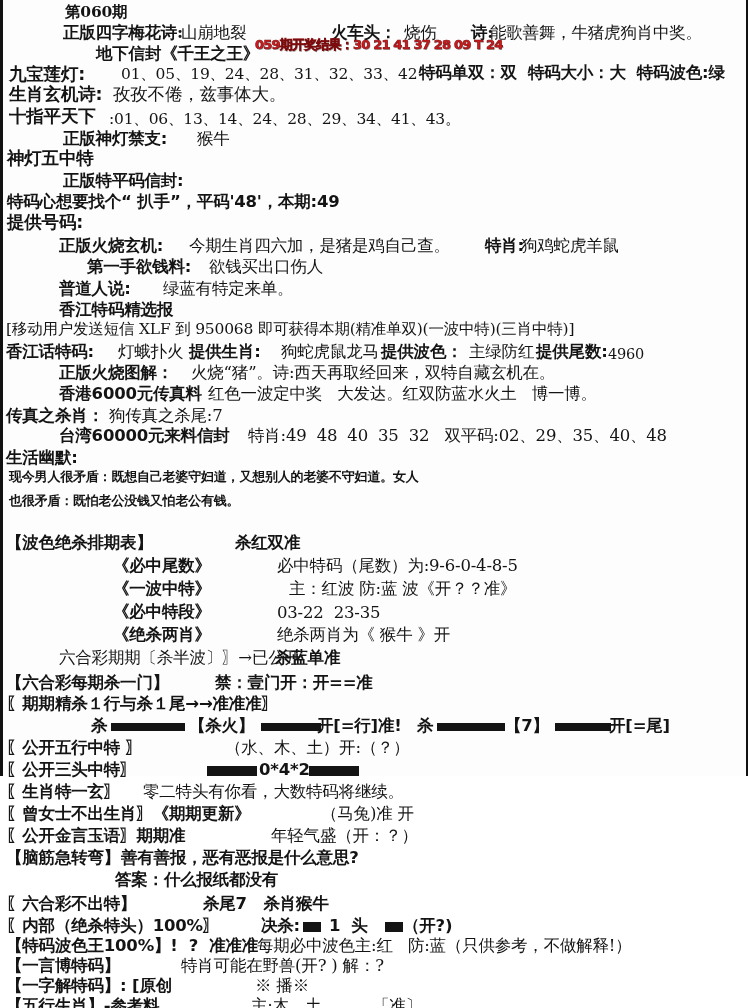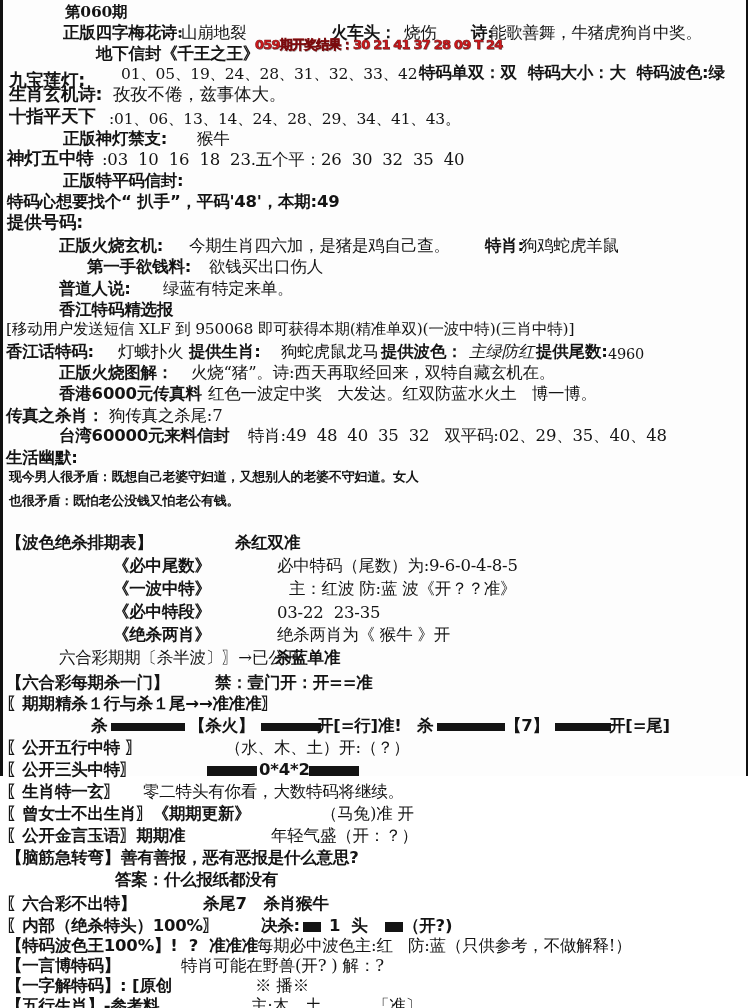--- a/index.html
+++ b/index.html
@@ -72,35 +72,34 @@
   <div class="ln t16 nb serif" style="left:178px; top:25px;">山崩地裂</div>
   <div class="ln t16 b serif" style="left:328px; top:25px;">火车头：</div>
   <div class="ln t16 nb serif" style="left:401px; top:25px;">烧伤</div>
   <div class="ln t16 b serif" style="left:468px; top:25px;">诗:</div>
   <div class="ln t16 nb serif" style="left:487px; top:25px;">能歌善舞，牛猪虎狗肖中奖。</div>
 
   <div class="ln t16 b serif" style="left:93px; top:46px;">地下信封《千王之王》</div>
 
   <div class="ln t18 red sans tight" style="left:252px; top:38px;">059期开奖结果：30 21 41 37 28 09 T 24</div>
 
-  <div class="ln t17 b sans" style="left:6px; top:72px;">九宝莲灯:</div>
+  <div class="ln t17 b sans" style="left:6px; top:66px;">九宝莲灯:</div>
   <div class="ln t15 nb serif" style="left:118px; top:67px;">01、05、19、24、28、31、32、33、42</div>
   <div class="ln t16 b sans" style="left:416px; top:65px;">特码单双：双  特码大小：大  特码波色:绿</div>
 
   <div class="ln t17 b sans" style="left:6px; top:86px;">生肖玄机诗:</div>
   <div class="ln t17 nb serif" style="left:110px; top:86px;">孜孜不倦，兹事体大。</div>
 
   <div class="ln t17 b sans" style="left:6px; top:108px;">十指平天下</div>
   <div class="ln t15 nb serif" style="left:106px; top:112px;">:01、06、13、14、24、28、29、34、41、43。</div>
 
   <div class="ln t16 b sans" style="left:60px; top:131px;">正版神灯禁支:</div>
   <div class="ln t16 nb serif" style="left:194px; top:131px;">猴牛</div>
 
   <div class="ln t17 b sans" style="left:4px; top:150px;">神灯五中特</div>
-  <div class="ln t16 nb serif" style="left:99px; top:152px;">:03  10  16  18  23.五个平：26  30  32  35  40</div>
 
   <div class="ln t16 b sans" style="left:60px; top:173px;">正版特平码信封:</div>
 
   <div class="ln t16 b sans" style="left:4px; top:194px;">特码心想要找个“ 扒手”，平码'48'，本期:49</div>
 
   <div class="ln t17 b sans" style="left:4px; top:214px;">提供号码:</div>
 
   <div class="ln t16 b sans" style="left:56px; top:238px;">正版火烧玄机:</div>
   <div class="ln t16 nb serif" style="left:186px; top:238px;">今期生肖四六加，是猪是鸡自己查。</div>
   <div class="ln t16 b sans" style="left:482px; top:238px;">特肖:</div>
@@ -114,21 +113,21 @@
 
   <div class="ln t16 b sans" style="left:56px; top:302px;">香江特码精选报</div>
 
   <div class="ln t15 nb serif" style="left:3px; top:322px;">[移动用户发送短信 XLF 到 950068 即可获得本期(精准单双)(一波中特)(三肖中特)]</div>
 
   <div class="ln t16 b sans" style="left:3px; top:344px;">香江话特码:</div>
   <div class="ln t16 nb serif" style="left:115px; top:344px;">灯蛾扑火</div>
   <div class="ln t16 b sans" style="left:186px; top:344px;">提供生肖:</div>
   <div class="ln t16 nb serif" style="left:278px; top:344px;">狗蛇虎鼠龙马</div>
   <div class="ln t16 b sans" style="left:378px; top:344px;">提供波色：</div>
-  <div class="ln t16 nb serif" style="left:466px; top:344px;font-style:italic;">主绿防红</div>
+  <div class="ln t16 nb serif" style="left:466px; top:344px;">主绿防红</div>
   <div class="ln t16 b sans" style="left:533px; top:344px;">提供尾数:</div>
   <div class="ln t14 nb serif" style="left:605px; top:347px;">4960</div>
 
   <div class="ln t16 b sans" style="left:56px; top:365px;">正版火烧图解：</div>
   <div class="ln t16 nb serif" style="left:188px; top:365px;">火烧“猪”。诗:西天再取经回来，双特自藏玄机在。</div>
 
   <div class="ln t16 b sans" style="left:56px; top:386px;">香港6000元传真料</div>
   <div class="ln t16 nb serif" style="left:205px; top:386px;">红色一波定中奖   大发达。红双防蓝水火土   博一博。</div>
 
   <div class="ln t16 b sans" style="left:3px; top:408px;">传真之杀肖：</div>

